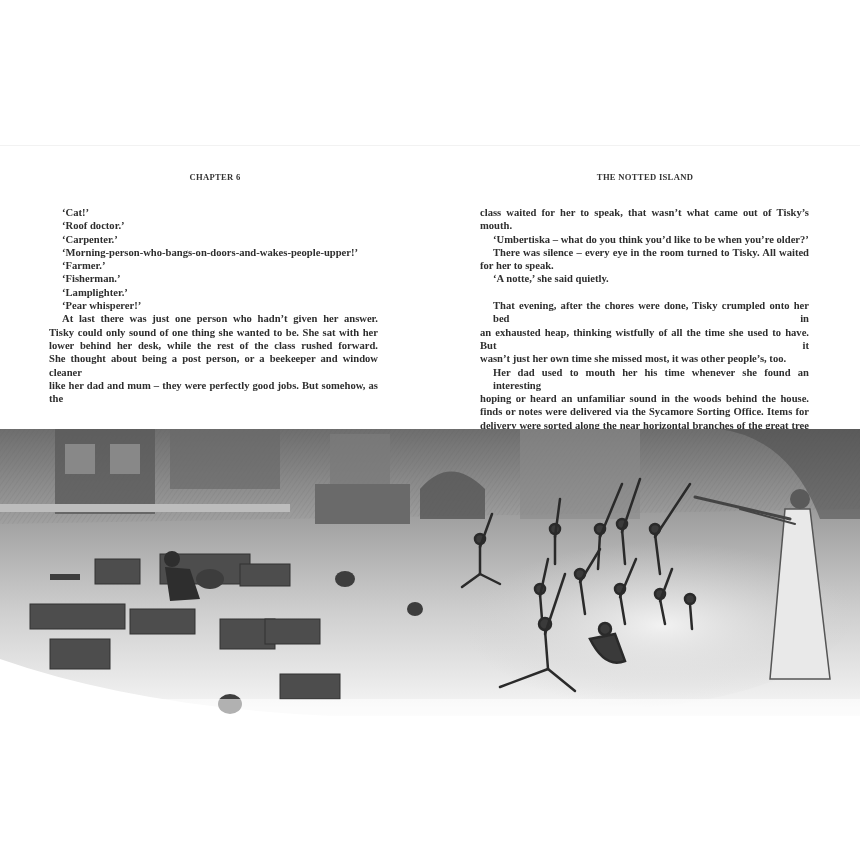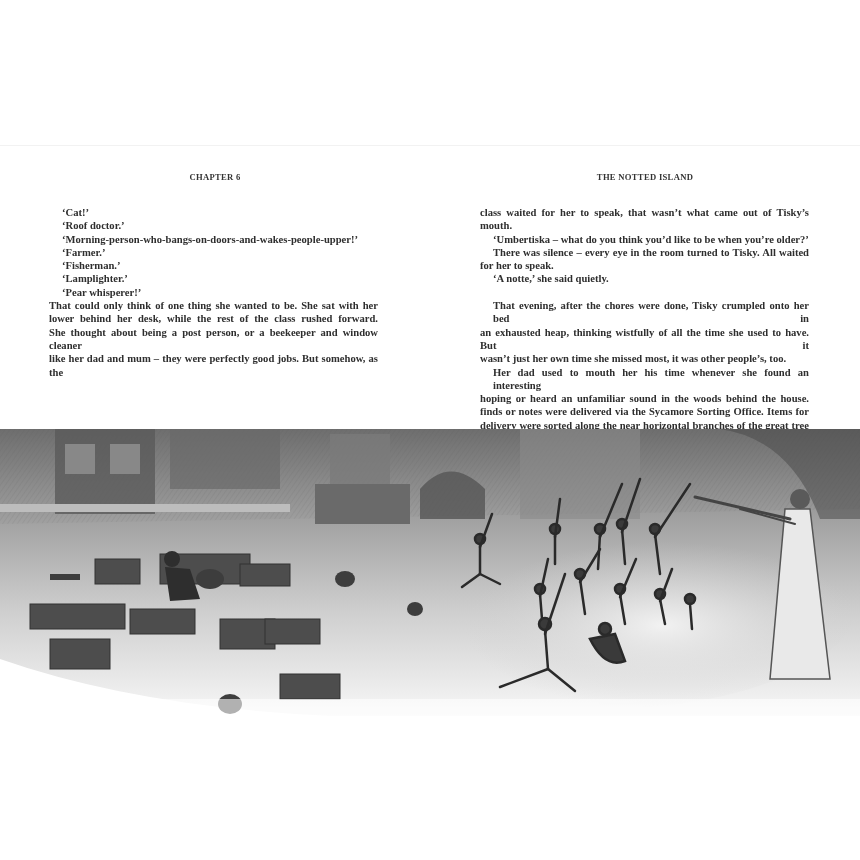--- a/index.html
+++ b/index.html
@@ -22,26 +22,28 @@
 </style>
 </head>
 <body>
 
 <div class="spread">
   <div class="page left">
     <div class="runhead"><span>CHAPTER 6</span></div>
     <div class="text" id="left-text">
         <span class="line ind">‘Cat!’</span>
         <span class="line ind">‘Roof doctor.’</span>
+        <span class="line ind">‘Carpenter.’</span>
         <span class="line ind">‘Morning-person-who-bangs-on-doors-and-wakes-people-upper!’</span>
         <span class="line ind">‘Farmer.’</span>
         <span class="line ind">‘Fisherman.’</span>
         <span class="line ind">‘Lamplighter.’</span>
         <span class="line ind">‘Pear whisperer!’</span>
-        <span class="line just">That could only think of one thing she wanted to be. She sat with her</span>
+        <span class="line ind just">At last there was just one person who hadn’t given her answer.</span>
+        <span class="line just">Tisky could only sound of one thing she wanted to be. She sat with her</span>
         <span class="line just">lower behind her desk, while the rest of the class rushed forward.</span>
         <span class="line just">She thought about being a post person, or a beekeeper and window cleaner</span>
         <span class="line just">like her dad and mum – they were perfectly good jobs. But somehow, as the</span>
       </div>
   </div>
   <div class="page right">
     <div class="runhead"><span>THE NOTTED ISLAND</span></div>
     <div class="text" id="right-text">
         <span class="line just">class waited for her to speak, that wasn’t what came out of Tisky’s mouth.</span>
         <span class="line ind">‘Umbertiska – what do you think you’d like to be when you’re older?’</span>

